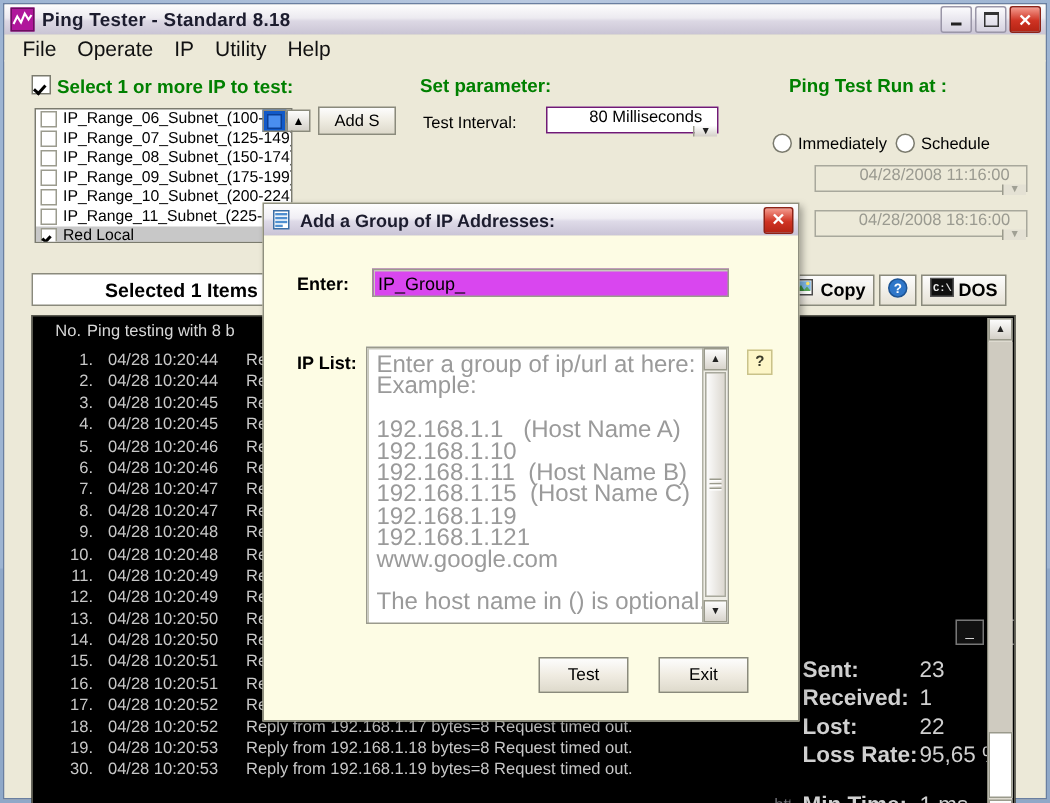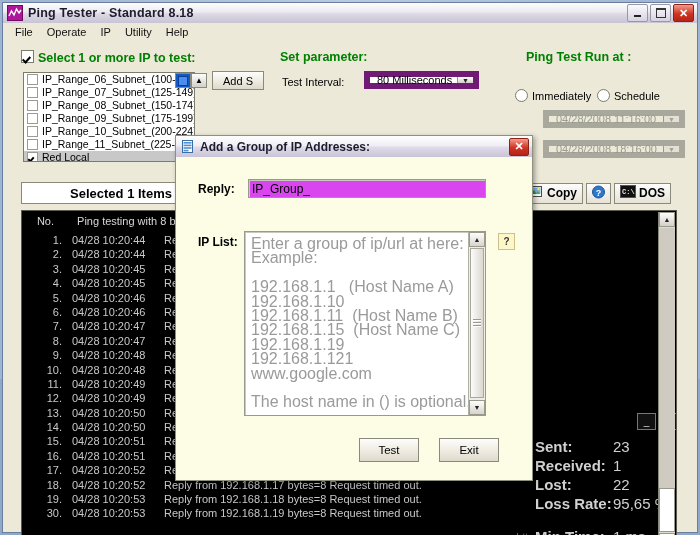--- a/index.html
+++ b/index.html
@@ -48,21 +48,21 @@
     border-color:#8d2216;color:#fff;font-weight:bold;font-size:11px;
   }
   .tbtn .bar{width:7px;height:2px;background:#222;margin-top:5px;}
   .tbtn .sq{width:8px;height:7px;border:1px solid #333;border-top-width:2px;}
 
   .menubar{
     position:absolute;left:0;top:20px;right:0;height:17px;
     background:#ece9d8;border-bottom:1px solid #d6d2c2;
     display:flex;align-items:center;padding-left:6px;gap:2px;
   }
-  .menubar span{padding:16px 6px;font-size:11px;color:#111;}
+  .menubar span{padding:16px 6px;font-size:14px;color:#111;}
 
   
   .content{position:absolute;left:0;top:37px;right:0;bottom:0;background:#ece9d8;}
 
   .group-head{
     position:absolute;font-weight:bold;font-size:12.5px;color:#008000;
     white-space:nowrap;
   }
   .chk{
     display:inline-block;width:11px;height:11px;border:1px solid #7b7b6e;
@@ -108,23 +108,23 @@
     border:1px solid #8a8a7c;
     background:linear-gradient(to bottom,#fdfdfd 0%,#efece2 50%,#ddd9cb 100%);
     font-size:11px;color:#000;text-align:center;
     display:flex;align-items:center;justify-content:center;
     box-sizing:border-box;cursor:default;
   }
 
   .lbl{position:absolute;font-size:11px;color:#000;white-space:nowrap;}
 
   .combo{
-    position:absolute;border:6px solid #701a75;background:#fff;
+    position:absolute;border:1px solid #701a75;background:#fff;
     box-sizing:border-box;display:flex;align-items:center;
-    font-size:11px;padding-left:7px;color:#000;
+    font-size:11px;padding-left:18px;color:#000;flex-direction:column;
   }
   .combo .arrow{
     margin-left:auto;width:15px;height:100%;
     background:linear-gradient(to bottom,#fdfdfd,#d4d0c8);
     border-left:1px solid #9a9a8c;
     display:flex;align-items:center;justify-content:center;font-size:7px;color:#222;
   }
   .combo.dis{background:#ece9d8;color:#9a9a90;border-color:#a8a89c;}
   .combo.dis .arrow{color:#a0a094;background:#e4e1d4;}
 
@@ -415,21 +415,21 @@
               <text x="2" y="9" font-size="7" fill="#e8e8e8" font-family="Liberation Mono">C:\</text>
             </svg>
           </span>
           <span>DOS</span>
         </div>
       </div>
 
       <div class="console">
         <div class="hdr">
           <span style="display:inline-block;width:24px;text-align:right;">No.</span>
-          <span style="margin-left:20px;text-align:center;">Ping testing with 8 b</span>
+          <span style="margin-left:1px;text-align:center;">Ping testing with 8 b</span>
         </div>
 
         <div class="logrow">
             <span class="no">1.</span>
             <span class="ts">04/28 10:20:44</span>
             <span class="msg">Reply</span>
           </div>
         <div class="logrow">
             <span class="no">2.</span>
             <span class="ts">04/28 10:20:44</span>
@@ -576,21 +576,21 @@
               <rect x="2.5" y="4.6" width="8" height="1.6" fill="#4f8fd0"></rect>
               <rect x="2.5" y="7.2" width="8" height="1.6" fill="#4f8fd0"></rect>
               <rect x="2.5" y="9.8" width="5" height="1.6" fill="#4f8fd0"></rect>
             </svg>
           </span>
           <span class="dt">Add a Group of IP Addresses:</span>
           <span class="dx">✕</span>
         </div>
 
         <div class="body">
-          <div class="dlbl" style="left:22px;top:25px;">Reply:</div>
+          <div class="dlbl" style="left:22px;top:25px;">Enter:</div>
           <div class="tfield">IP_Group_</div>
 
           <div class="dlbl" style="left:22px;top:78px;">IP List:</div>
 
           <div class="tarea">
             <div class="ph">Enter a group of ip/url at here:
 Example:
 
 192.168.1.1   (Host Name A)
 192.168.1.10

